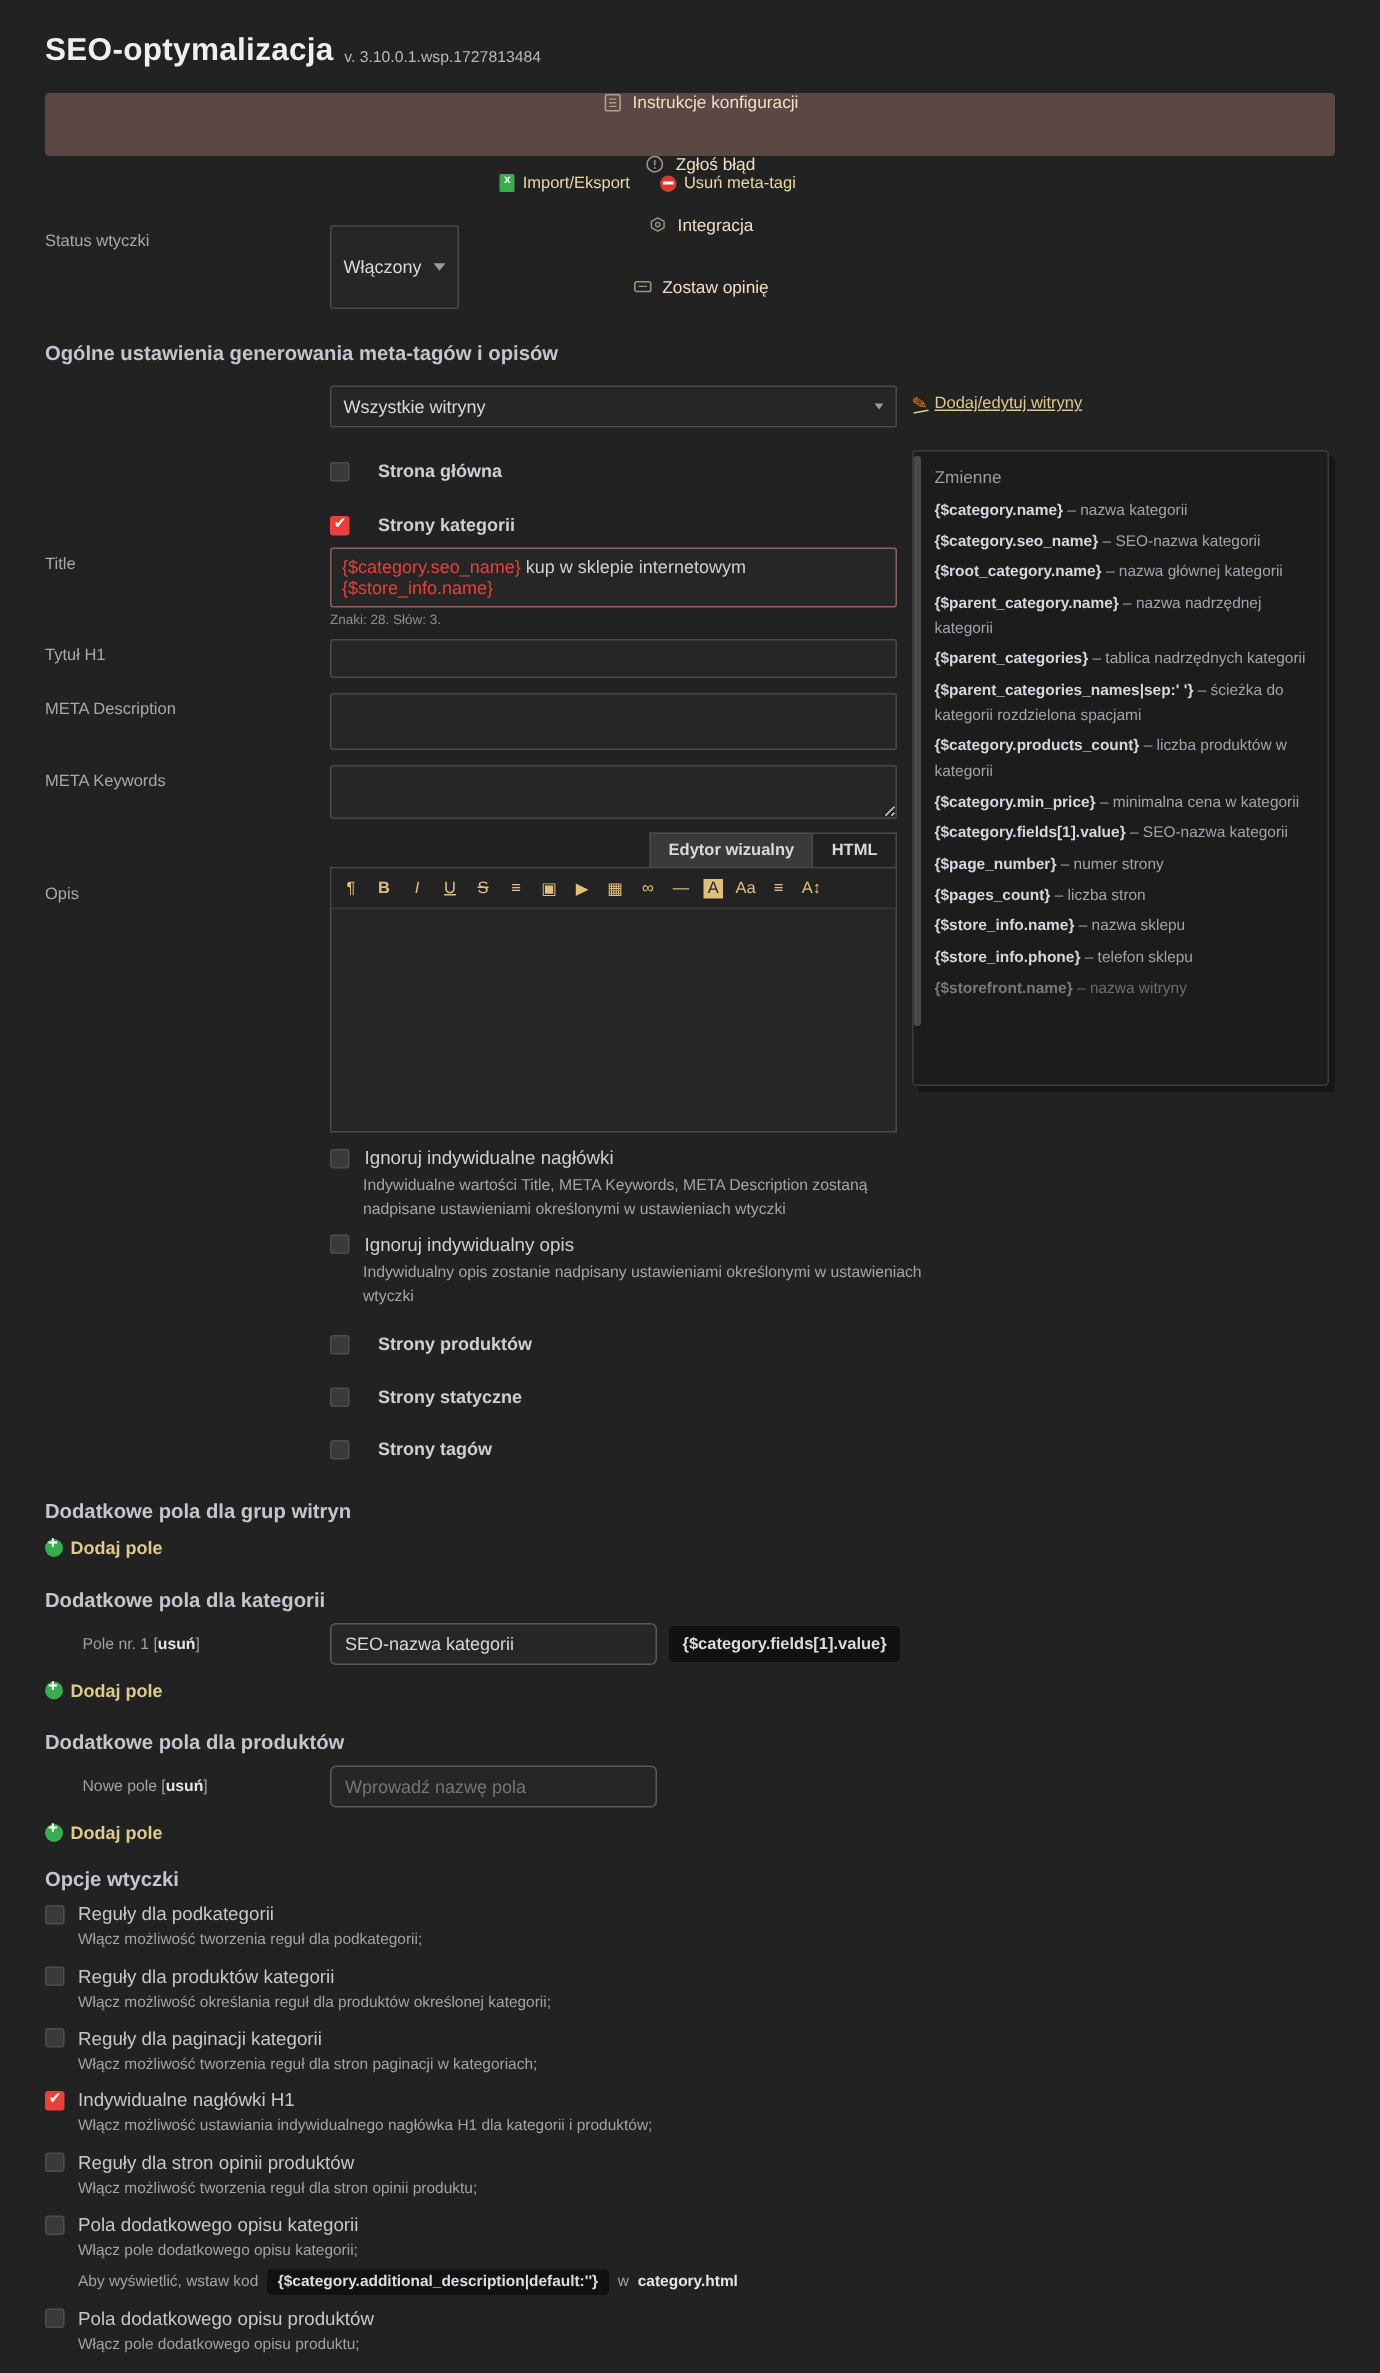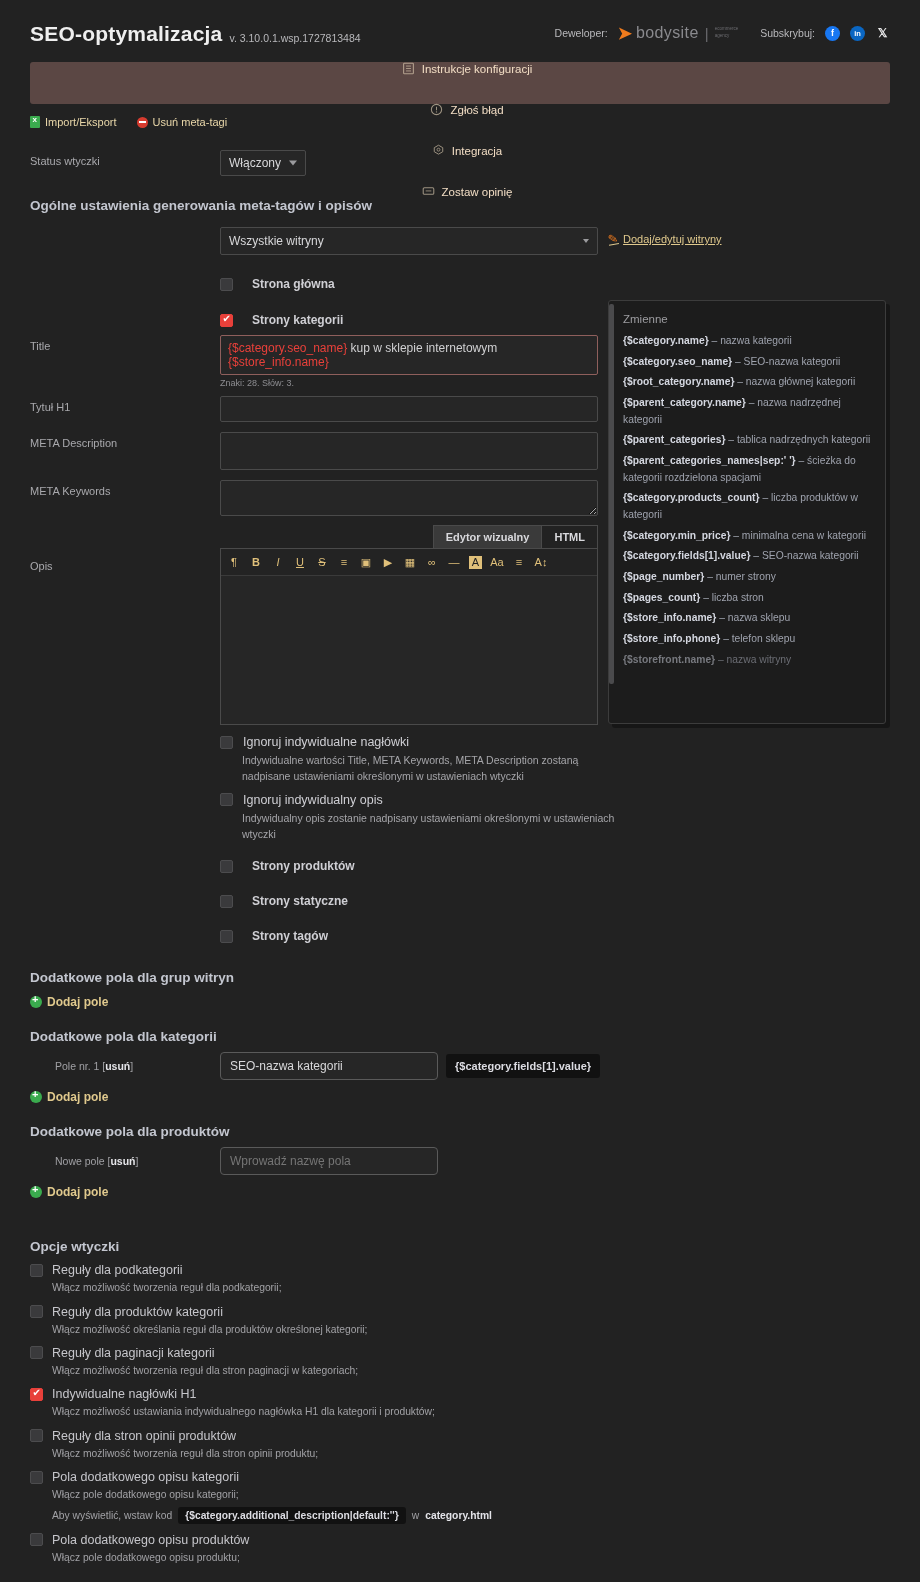--- a/index.html
+++ b/index.html
@@ -36,35 +36,35 @@
   
   .tabbar {
     margin-top: 16px; height: 42px; background:#5b4744; border-radius:3px;
     display:flex; align-items:center; padding-left: 14px; gap: 28px; flex-direction: column;
   }
   .tab { display:flex; align-items:center; gap:7px; color:#f2ddc4; font-size:11.5px; cursor:pointer; }
   .tab .ic { width:13px; height:13px; opacity:.62; display:inline-flex; align-items:center; justify-content:center; }
   .tab .ic svg { width:13px; height:13px; }
 
   
-  .toprow { display:flex; justify-content:flex-start; gap:20px; margin-top:12px; padding-right:56px; }
+  .toprow { display:flex; justify-content:center; gap:20px; margin-top:12px; padding-right:56px; }
   .toplink { display:flex; align-items:center; gap:5px; font-size:11px; color:#e9d7a9; cursor:pointer; }
   .xls-ic { width:10px; height:12px; background:#3aab4e; border-radius:1px; display:inline-block; position:relative;}
   .xls-ic:after{ content:"x"; position:absolute; left:2.5px; top:-1px; color:#fff; font-size:8px; font-weight:bold;}
   .del-ic { width:11px; height:11px; border-radius:50%; background:#d63b2f; display:inline-block; position:relative;}
   .del-ic:after{ content:""; position:absolute; left:2px; top:4.5px; width:7px; height:2px; background:#fff;}
 
   
   .row { display:flex; align-items:flex-start; margin-top:14px; }
   .row-label { width:190px; flex:none; font-size:11px; color:#a9a9ad; padding-top:5px; }
   .sec-title { font-size:13.5px; font-weight:bold; color:#c3c6cf; margin-top:22px; }
 
   select.sel, .fakesel {
     background:#262626; border:1px solid #4a4a4a; border-radius:2px; color:#d8d8da;
-    font-family:"Liberation Sans", sans-serif; font-size:12px; padding:5px 8px;
+    font-family:"Liberation Sans", sans-serif; font-size:12px; padding:20px 8px;
     appearance:none; -webkit-appearance:none;
   }
   .sel-sm { width:86px; position:relative; }
   .selwrap { position:relative; display:inline-block; }
   .selwrap .caret { position:absolute; right:9px; top:50%; transform:translateY(-50%);
                     border-left:4px solid transparent; border-right:4px solid transparent;
                     border-top:5px solid #9b9b9e; pointer-events:none;}
   .selwrap.thin .caret { border-left-width:3.5px; border-right-width:3.5px; border-top-width:4.5px; }
 
   .site-select { width:378px; padding:6px 8px; }
@@ -147,36 +147,20 @@
 </style>
 </head>
 <body>
 
 <div class="page">
 
   <div class="hdr">
     <div class="hdr-title">SEO-optymalizacja</div>
     <div class="hdr-ver">v. 3.10.0.1.wsp.1727813484</div>
 
-    <div class="hdr-right">
-      <span class="dev-label">Deweloper:</span>
-      <span class="bodysite">
-        <span class="bs-mark">➤</span>
-        <span class="bs-name">bodysite</span>
-        <span class="bs-bar">|</span>
-        <span class="bs-sub">
-          <span>ecommerce</span>
-          <span>agency</span>
-        </span>
-      </span>
-      <span class="sub-label">Subskrybuj:</span>
-      <span class="soc fb">f</span>
-      <span class="soc li">in</span>
-      <span class="soc x">𝕏</span>
-    </div>
   </div>
 
   <div class="tabbar">
     <div class="tab">
       <span class="ic">
         <svg viewBox="0 0 16 16">
             <rect x="2" y="1.5" width="12" height="13" rx="1" fill="none" stroke="#e8d7bb" stroke-width="1.3"></rect>
             <line x1="5" y1="5" x2="11" y2="5" stroke="#e8d7bb" stroke-width="1.1"></line>
             <line x1="5" y1="8" x2="11" y2="8" stroke="#e8d7bb" stroke-width="1.1"></line>
             <line x1="5" y1="11" x2="11" y2="11" stroke="#e8d7bb" stroke-width="1.1"></line>
@@ -363,21 +347,21 @@
   <div class="sec-title" style="margin-top:20px;">Dodatkowe pola dla produktów</div>
   <div class="fieldrow">
     <div class="fl"><span>Nowe pole [</span><b>usuń</b><span>]</span></div>
     <input class="fld" placeholder="Wprowadź nazwę pola" style="">
   </div>
   <div class="addlink">
     <span class="plus"></span>
     <span>Dodaj pole</span>
   </div>
 
-  <div class="sec-title" style="margin-top:40px;">Opcje wtyczki</div>
+  <div class="sec-title" style="margin-top:16px;">Opcje wtyczki</div>
 
   <div class="opt">
     <div class="opt-head">
       <span class="cb"></span>
       <span class="lbl">Reguły dla podkategorii</span>
     </div>
     <div class="opt-desc">Włącz możliwość tworzenia reguł dla podkategorii;</div>
   </div>
 
   <div class="opt">

